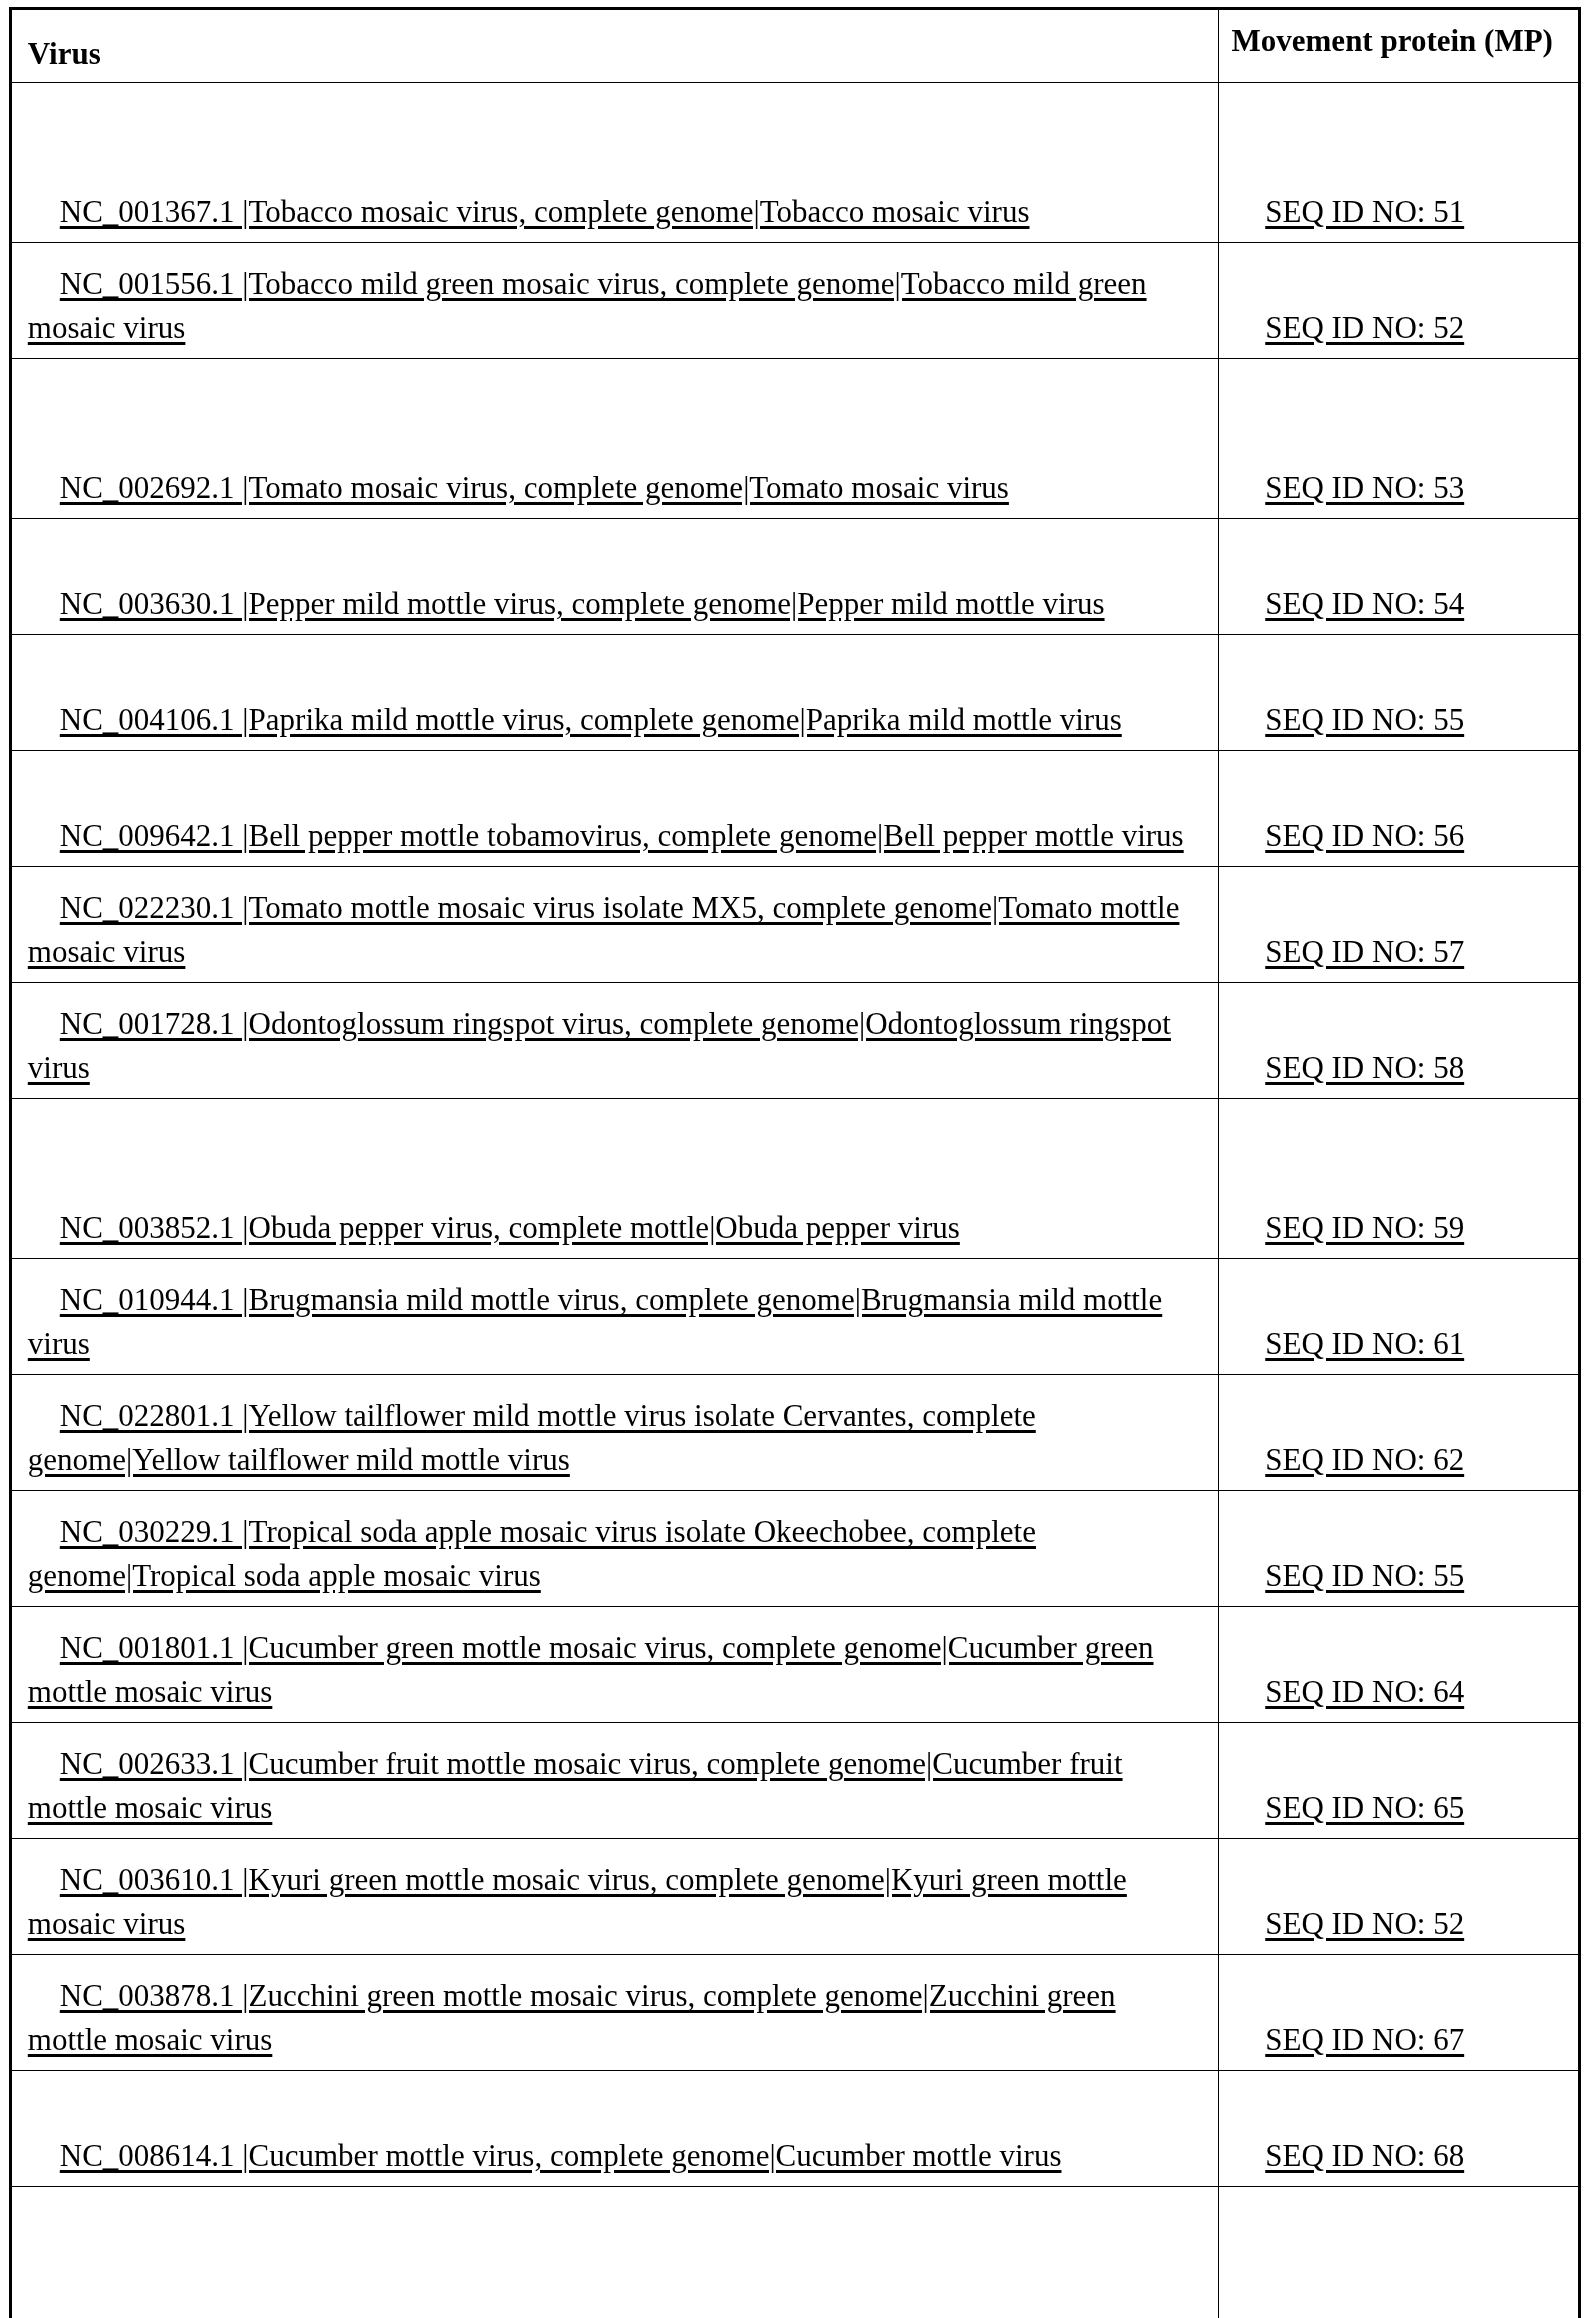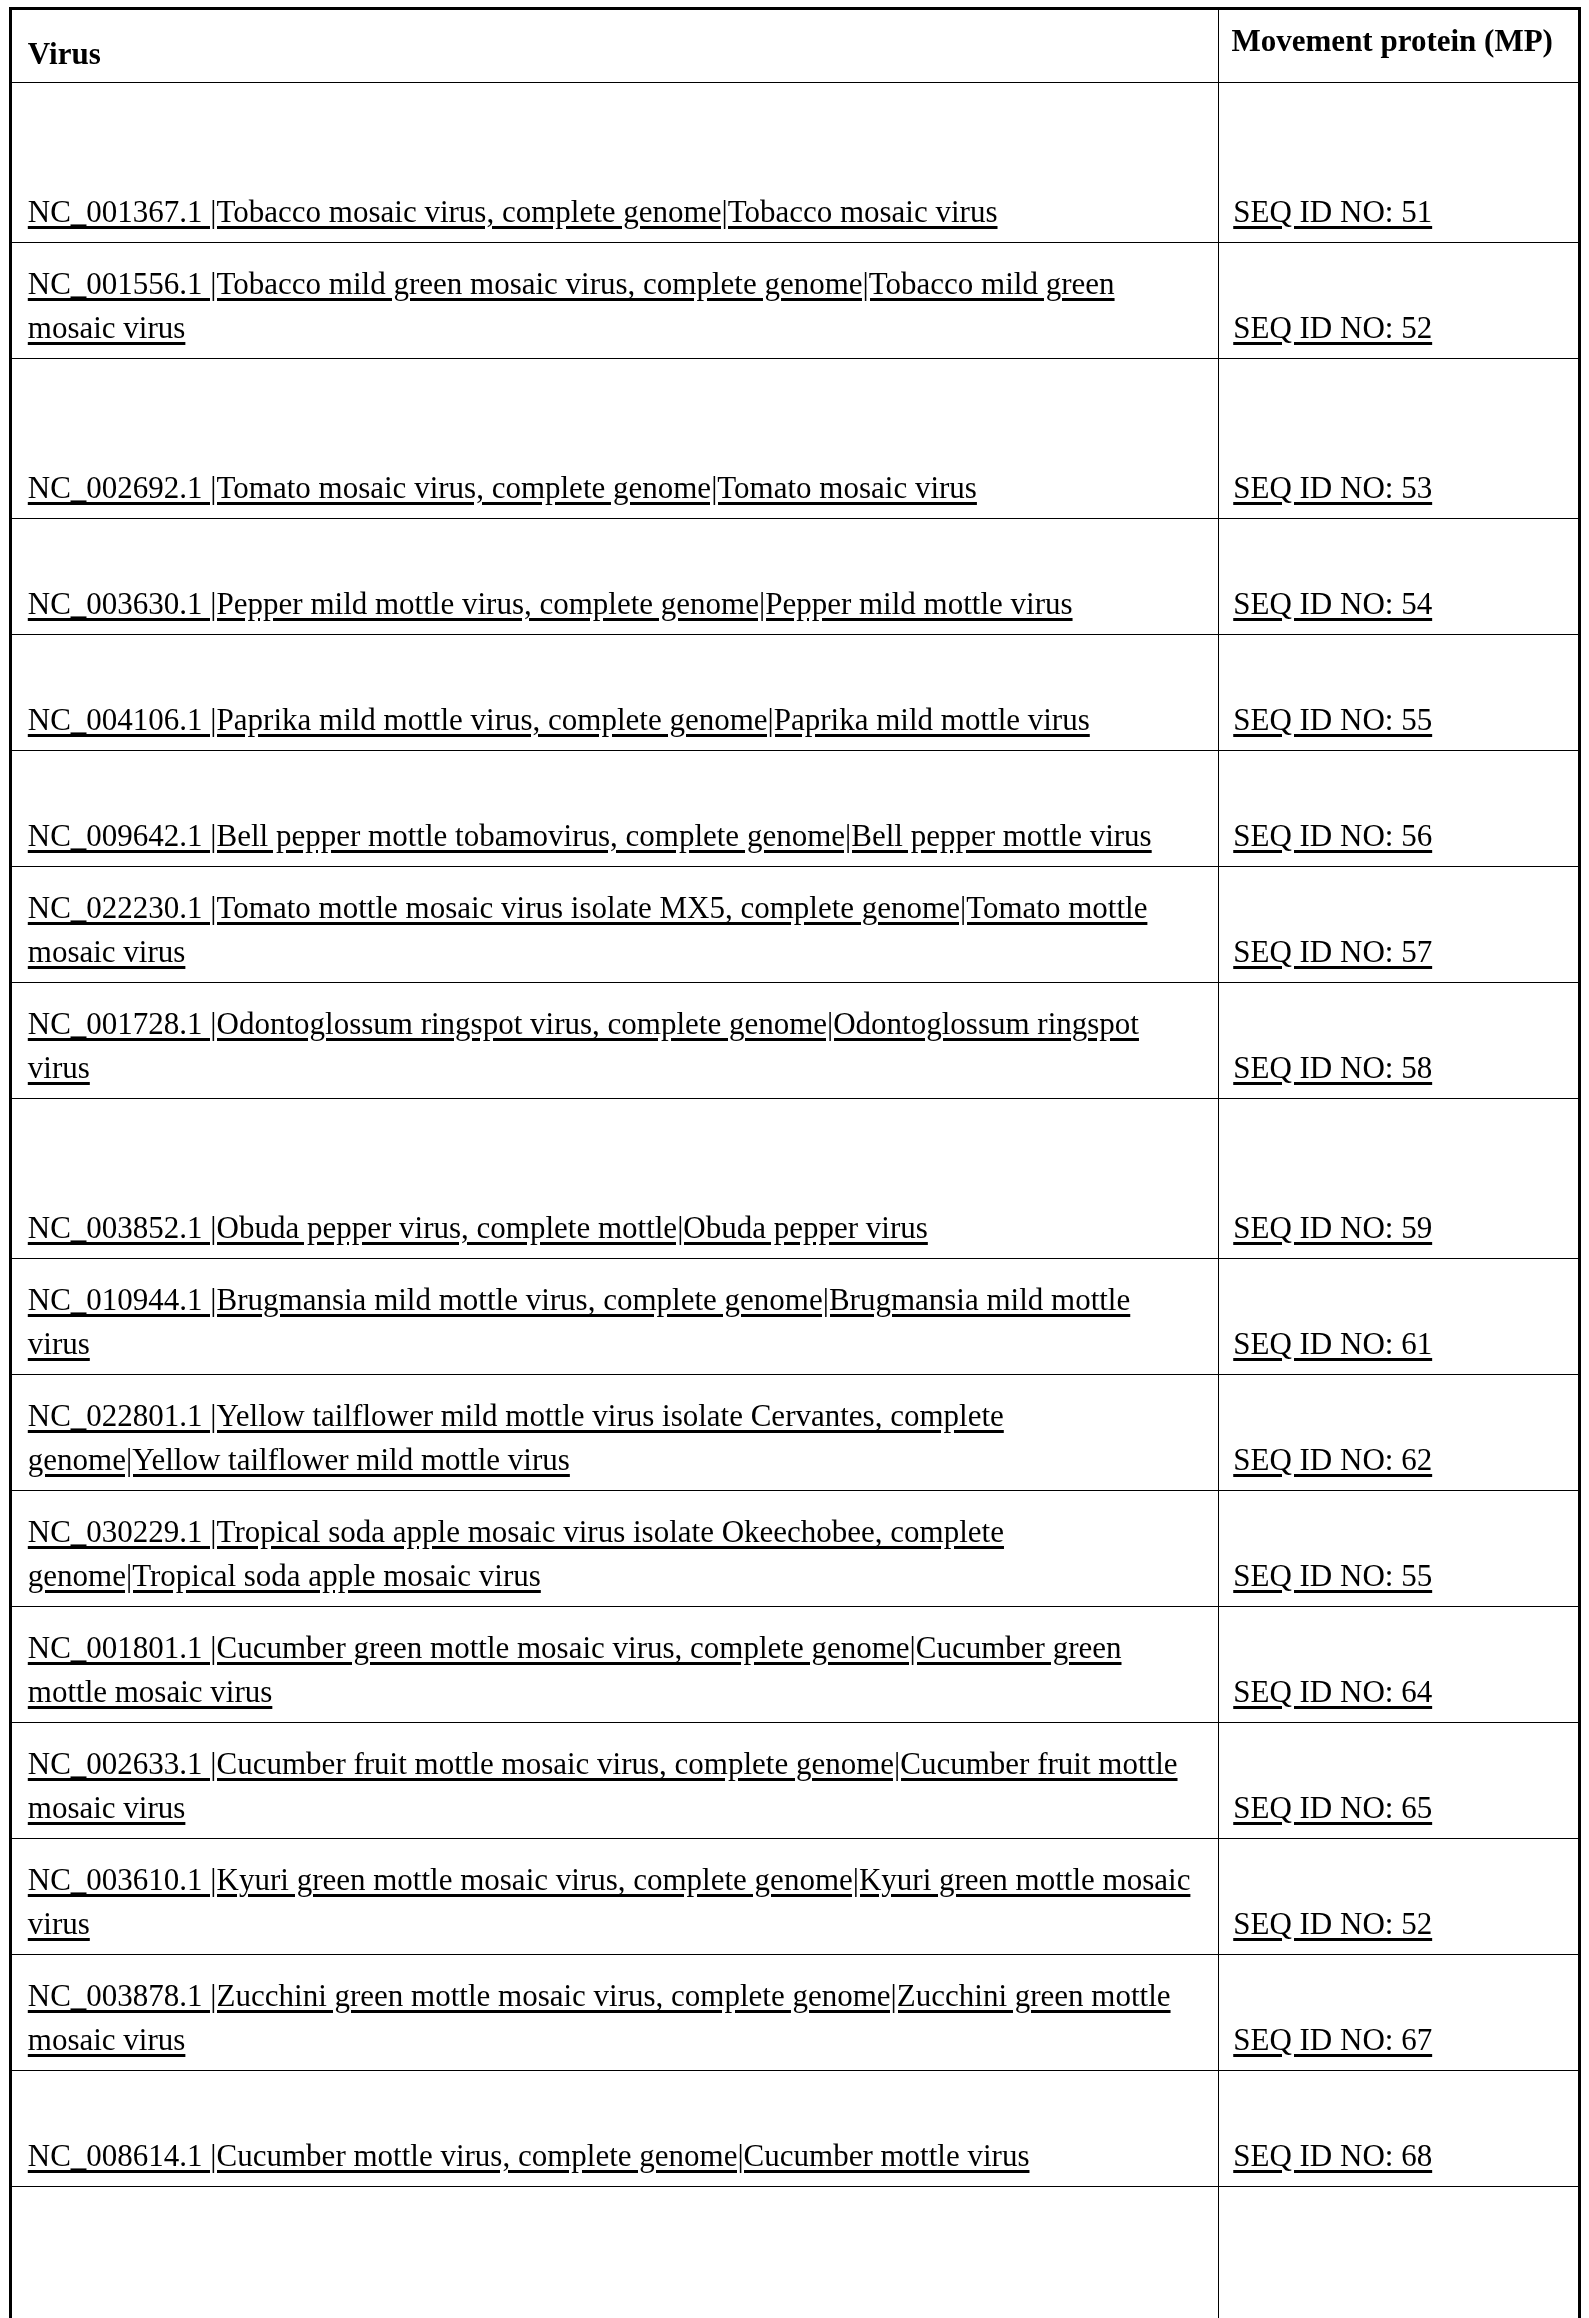--- a/index.html
+++ b/index.html
@@ -53,20 +53,21 @@
     padding: 7px 21px 8.8px 16px;
   }
   td.mp-cell {
     vertical-align: bottom;
     padding: 7px 10.5px 8.8px 14px;
     white-space: nowrap;
   }
   .u {
     text-decoration: underline;
     text-underline-offset: 4.4px;
+    margin-left: 32px;
   }
 </style>
 </head>
 <body>
 
 <div class="page">
   <table class="doc-table">
     <colgroup>
       <col class="c-virus">
       <col class="c-mp">

